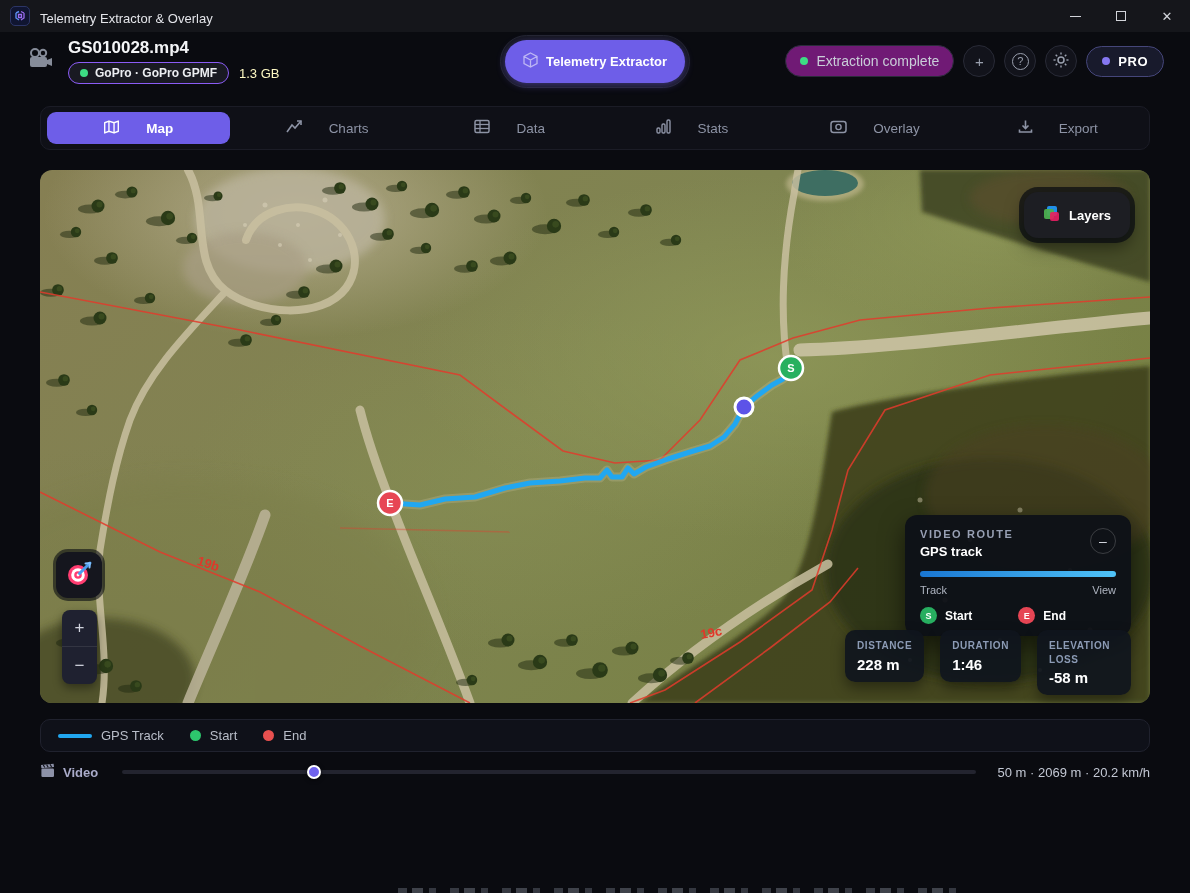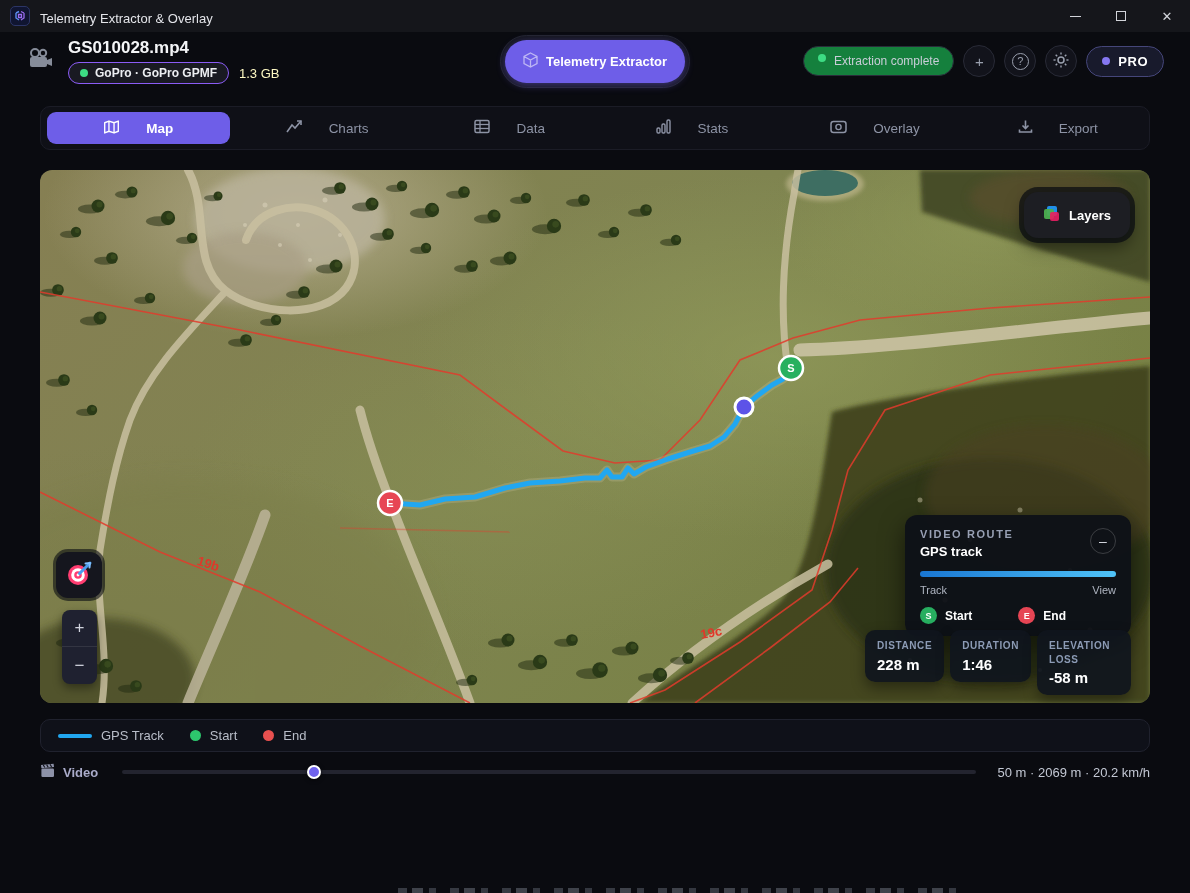--- a/index.html
+++ b/index.html
@@ -26,21 +26,21 @@
   .dot { width:8px; height:8px; border-radius:50%; display:inline-block; }
   .dot-green { background:#3ddc84; }
   .dot-purple { background:#8577f0; }
   .filesize { font-size:13px; color:#fef9c3; }
 
   .mode-switch { display:flex; align-items:center; background:#14151d; border:1px solid #22242f; border-radius:999px; padding:4px; }
   .mode-btn { display:flex; align-items:center; gap:8px; border:none; background:transparent; color:#646b7c; font-weight:bold; font-size:13px; padding:12px 18px; border-radius:999px; font-family:inherit; cursor:default; }
   .mode-btn.active { background:#6e5ee8; color:#fff; box-shadow:0 2px 8px rgba(110,94,232,.45); }
 
   .header-right { display:flex; align-items:center; gap:9px; justify-self:end; }
-  .status-pill { display:inline-flex; gap:8px; border:1px solid #2a2c3a; background:#15803d; border-radius:999px; padding:7px 14px; font-size:12px; color:#c9cdd8; }
+  .status-pill { display:inline-flex; align-items:center; gap:8px; border:1px solid #2a2c3a; background:#701a75; border-radius:999px; padding:7px 14px; font-size:14px; color:#c9cdd8; }
   .circle-btn { width:32px; height:32px; border-radius:50%; border:1px solid #282a36; background:#12131b; color:#9aa0ae; font-size:15px; display:flex; align-items:center; justify-content:center; font-family:inherit; cursor:default; }
   .pro-pill { display:inline-flex; align-items:center; gap:8px; border:1px solid #45467a; background:#181a2c; border-radius:999px; padding:7px 15px; font-size:13px; font-weight:bold; color:#fff; letter-spacing:.5px; }
 
   
   .nav { margin:16px 40px 0; height:44px; background:#0f1017; border:1px solid #1b1c26; border-radius:10px; display:flex; }
   .nav-tab { flex:1; display:flex; align-items:center; justify-content:center; gap:26px; color:#8d93a5; font-size:13.5px; border:none; background:transparent; font-family:inherit; cursor:default; }
   .nav-tab.active { background:#6e5ee8; color:#fff; font-weight:bold; border-radius:9px; margin:5px 6px; }
   .nav-tab svg { flex:none; }
 
   
@@ -68,21 +68,21 @@
   .rp-sub { font-size:13px; font-weight:bold; color:#fff; margin-top:4px; }
   .rp-collapse { width:26px; height:26px; border-radius:50%; border:1px solid rgba(255,255,255,.18); background:transparent; color:#cfd2da; font-size:14px; display:flex; align-items:center; justify-content:center; font-family:inherit; cursor:default; }
   .rp-bar { height:6px; border-radius:3px; margin:12px 0 7px; background:linear-gradient(90deg,#1976d2,#4fc3f7); }
   .rp-labels { display:flex; justify-content:space-between; font-size:11px; color:#aeb4c0;text-align:center; }
   .rp-markers { display:flex; align-items:center; gap:46px; margin-top:11px; }
   .rp-mk { display:flex; align-items:center; gap:8px; font-size:12px; font-weight:bold; color:#fff; }
   .mk-circle { width:17px; height:17px; border-radius:50%; display:flex; align-items:center; justify-content:center; font-size:9px; font-weight:bold; color:#fff; }
   .mk-green { background:#27ae60; }
   .mk-red { background:#e64554; }
 
-  .stats-row { position:absolute; top:460px; right:19px; display:flex; gap:6px; align-items:flex-start; }
+  .stats-row { position:absolute; top:460px; right:19px; display:flex; gap:16px; align-items:flex-start; }
   .stat-chip { background:rgba(15,21,29,.92); border-radius:10px; padding:9px 12px; box-shadow:0 6px 14px rgba(0,0,0,.4); }
   .stat-label { font-size:10px; font-weight:bold; letter-spacing:.6px; color:#8c9bb5; max-width:70px; line-height:1.35; }
   .stat-value { font-size:15px; font-weight:bold; color:#fff; margin-top:3px; }
 
   
   .legend { margin:16px 40px 0; height:33px; background:#0f1119; border:1px solid #20222e; border-radius:10px; display:flex; align-items:center; gap:26px; padding:0 17px; }
   .lg-item { display:flex; align-items:center; gap:9px; font-size:13px; color:#b8bdc8; }
   .lg-line { width:34px; height:4px; border-radius:2px; background:#21a7f0; }
   .lg-dot { width:11px; height:11px; border-radius:50%; }
 

